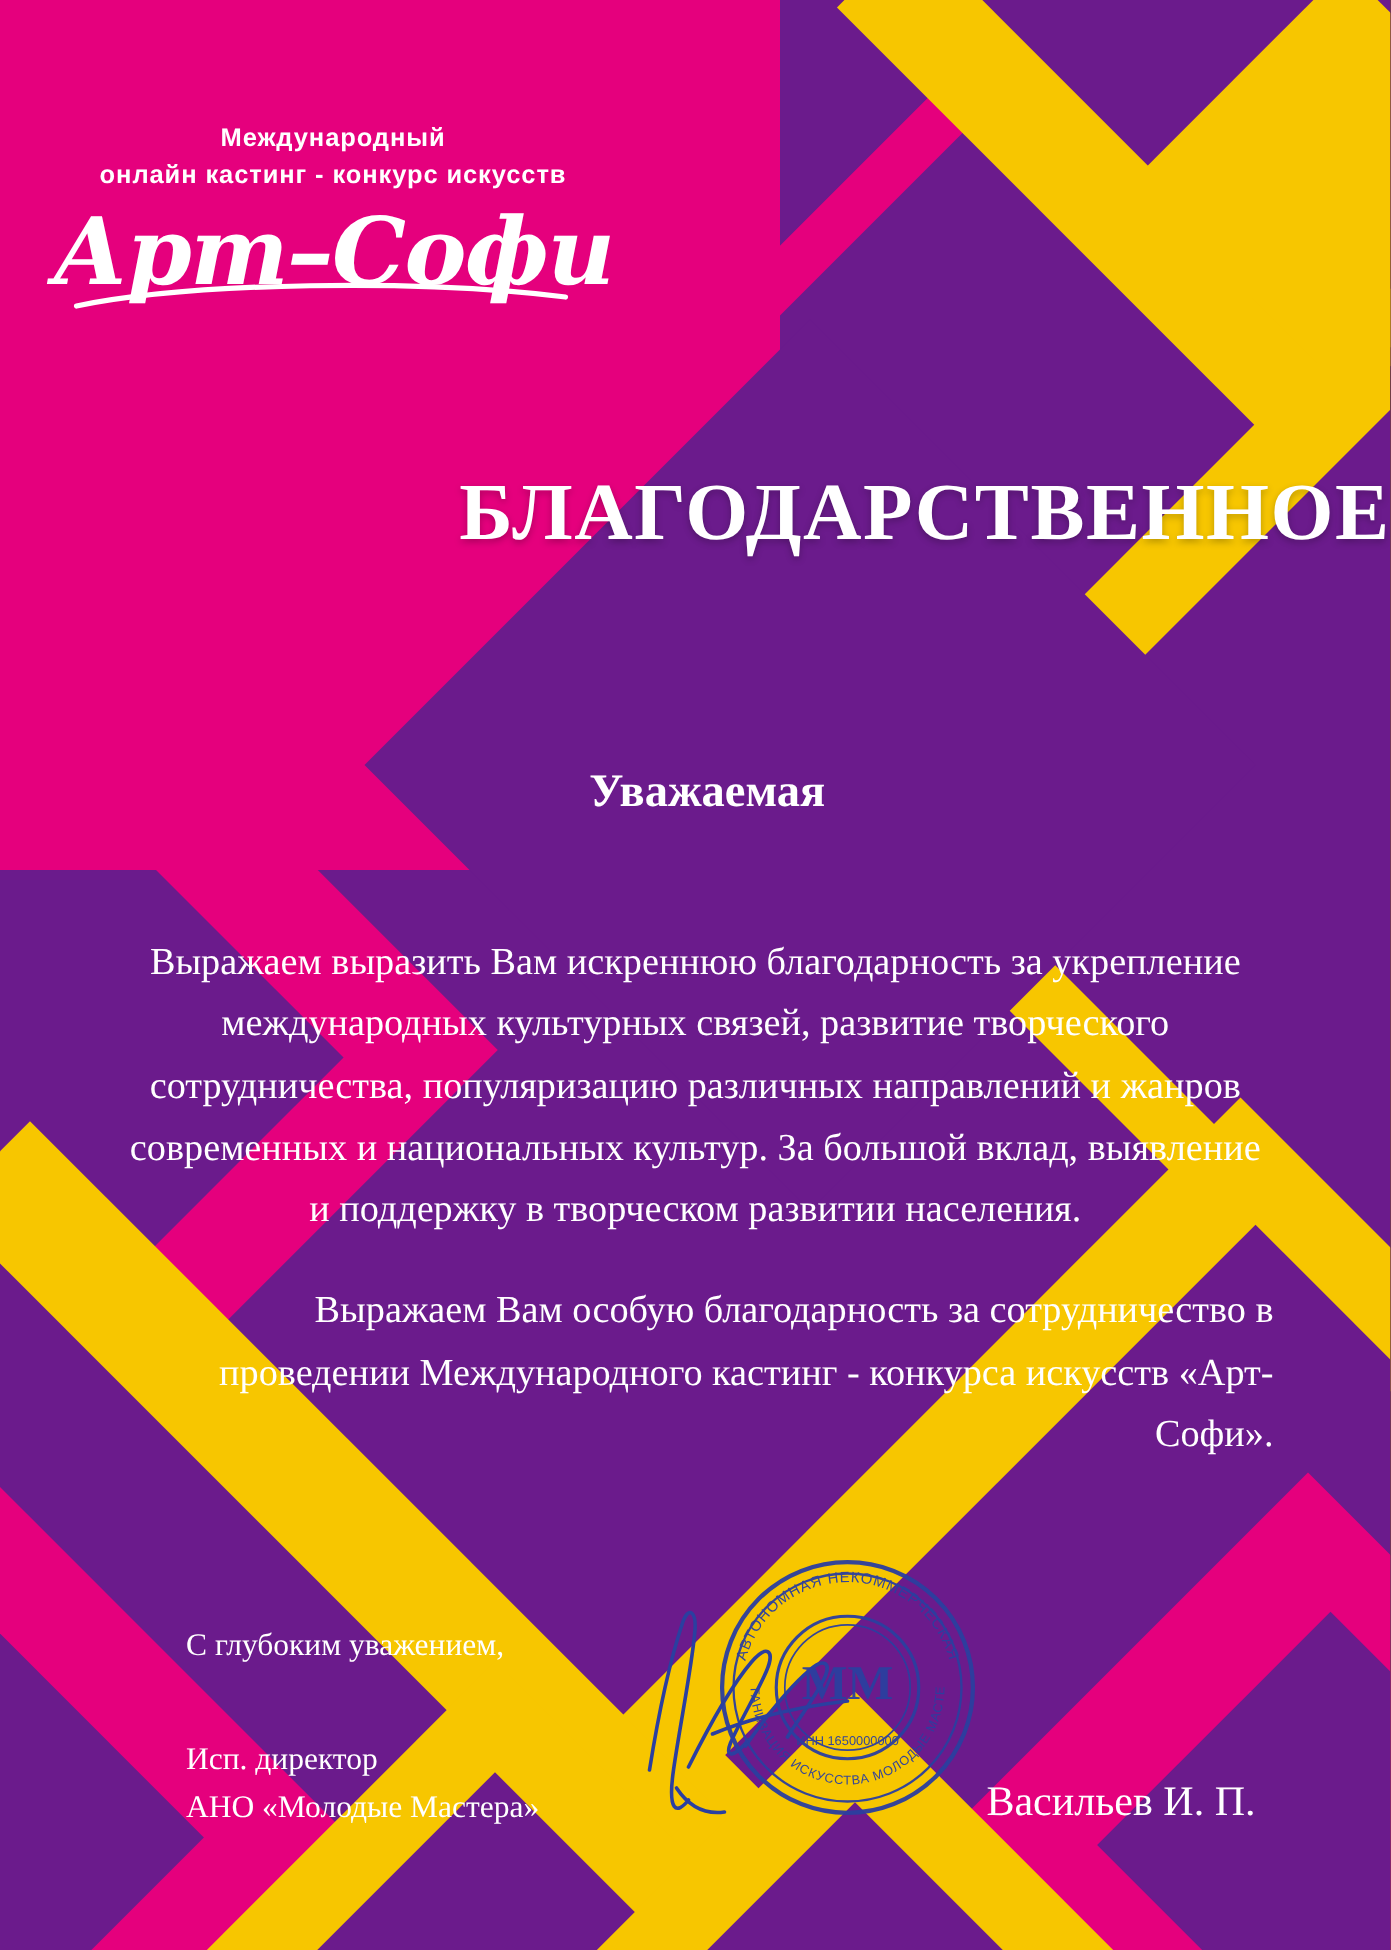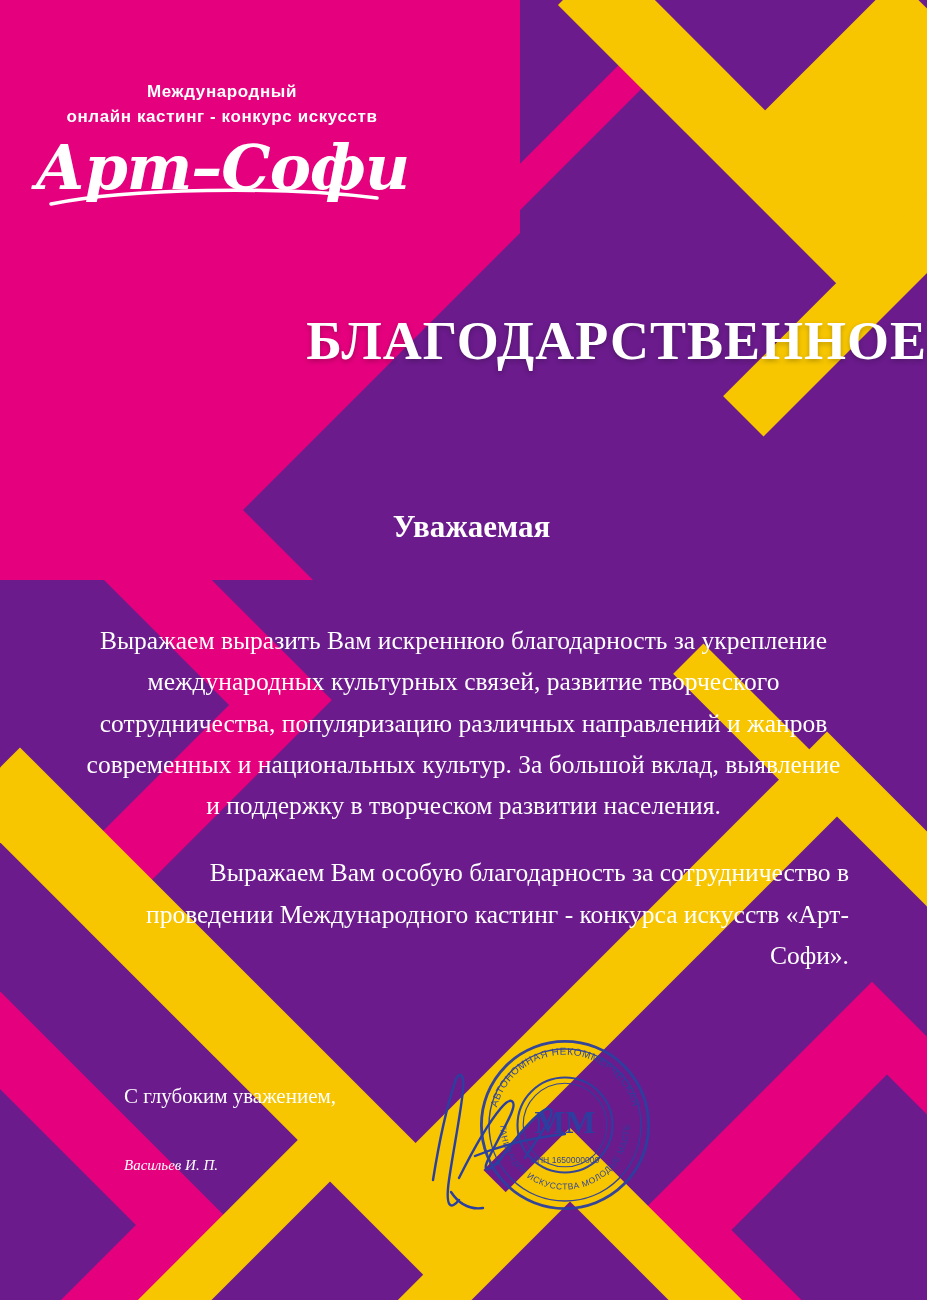--- a/index.html
+++ b/index.html
@@ -277,24 +277,23 @@
   .sign-row {
     display: flex;
     align-items: flex-end;
     justify-content: space-between;
   }
   .sign-left {
     font-size: 21px;
     line-height: 1.5;
   }
   .sign-right {
-    font-size: 15px;
+    font-size: 28px;
     padding-bottom: 2px;
     padding-right: 10px;
-    font-style: italic;
   }
 
   .stamp {
     position: absolute;
     left: 470px;
     top: 1030px;
     width: 190px;
     height: 190px;
     opacity: 0.95;
   }
@@ -368,20 +367,24 @@
     </div>
 
     <div class="body-text">
       <p>Выражаем выразить Вам искреннюю благодарность за укрепление международных  культурных связей, развитие творческого сотрудничества, популяризацию различных направлений и жанров современных и национальных культур. За большой вклад, выявление и поддержку в творческом развитии населения.</p>
       <p>Выражаем Вам особую благодарность за сотрудничество в проведении Международного  кастинг - конкурса искусств  «Арт-Софи».</p>
     </div>
 
     <div class="sign-block">
       <div class="sign-regards">С глубоким уважением,</div>
       <div class="sign-row">
+        <div class="sign-left">
+          <div>Исп. директор</div>
+          <div>АНО «Молодые Мастера»</div>
+        </div>
         <div class="sign-right">Васильев И. П.</div>
       </div>
     </div>
 
     <svg class="signature-mark" viewBox="0 0 170 160">
       <g fill="none" stroke="#2b3fa0" stroke-width="2.4" stroke-linecap="round">
         <path d="M18 120 C 26 70, 34 40, 40 22 C 44 10, 50 14, 48 30 C 46 52, 38 92, 34 120 C 30 148, 36 150, 44 140"></path>
         <path d="M44 118 C 60 86, 74 62, 86 48 C 96 36, 102 40, 96 54 C 90 68, 78 88, 72 102 C 68 112, 74 112, 84 100"></path>
         <path d="M82 104 C 96 84, 110 66, 124 54 C 134 45, 140 48, 134 60 C 128 72, 116 88, 110 98"></path>
         <path d="M60 96 C 84 86, 116 78, 150 74"></path>

